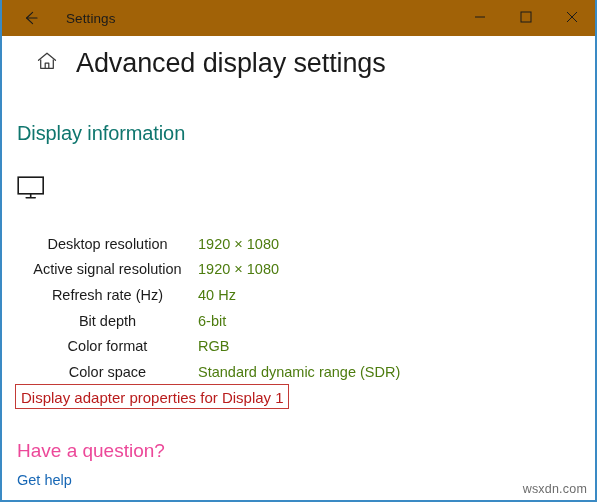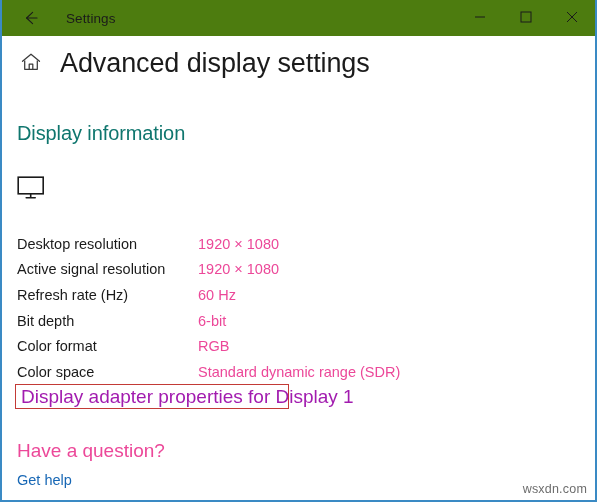--- a/index.html
+++ b/index.html
@@ -25,21 +25,21 @@
     border-top: none;
     overflow: hidden;
   }
 
   
   .titlebar {
     position: absolute;
     left: 0; top: 0;
     width: 100%;
     height: 36px;
-    background: #4d7c0f;
+    background: #a16207;
     display: flex;
     align-items: center;
   }
   .back-btn {
     width: 42px;
     height: 32px;
     margin-left: 8px;
     display: flex;
     align-items: center;
     justify-content: center;
@@ -64,24 +64,24 @@
     display: flex;
     align-items: center;
     justify-content: center;
     cursor: default;
   }
   .cap-btn svg { display: block; }
 
   
   .page-header {
     position: absolute;
-    left: 0;
+    left: 16px;
     top: 48px;
     display: flex;
-    align-items: flex-end;
+    align-items: flex-start;
   }
   .home-icon {
     width: 30px;
     height: 30px;
     margin-left: 14px;
     display: flex;
     align-items: center;
     justify-content: center;
   }
   .page-title {
@@ -126,50 +126,51 @@
   .info-table {
     position: absolute;
     left: 15px;
     top: 231px;
     width: 470px;
   }
   .info-row {
     display: flex;
     height: 25.6px;
     align-items: center;
+    text-align: center;
   }
   .info-label {
     width: 181px;
     font-size: 14.5px;
     color: #1b1b1b;
     white-space: nowrap;
   }
   .info-value {
     font-size: 14.5px;
-    color: #ec4899;
+    color: #4d7c0f;
     white-space: nowrap;
   }
 
   
   .adapter-link-wrap {
     position: absolute;
     left: 13px;
     top: 384px;
     width: 274px;
     height: 25px;
     border: 1.5px solid #c33a36;
     box-sizing: border-box;
   }
   .adapter-link {
     position: absolute;
     left: 5px;
     top: 50%;
     transform: translateY(-50%);
-    font-size: 19px;
-    color: #a21caf;
+    font-size: 15px;
+    color: #b91c1c;
     text-decoration: none;
     white-space: nowrap;
     cursor: pointer;
   }
 
   
   .question-heading {
     position: absolute;
     left: 15px;
     top: 440px;
@@ -268,21 +269,21 @@
     <div class="info-row">
       <div class="info-label">Desktop resolution</div>
       <div class="info-value">1920 × 1080</div>
     </div>
     <div class="info-row">
       <div class="info-label">Active signal resolution</div>
       <div class="info-value">1920 × 1080</div>
     </div>
     <div class="info-row">
       <div class="info-label">Refresh rate (Hz)</div>
-      <div class="info-value">60 Hz</div>
+      <div class="info-value">40 Hz</div>
     </div>
     <div class="info-row">
       <div class="info-label">Bit depth</div>
       <div class="info-value">6-bit</div>
     </div>
     <div class="info-row">
       <div class="info-label">Color format</div>
       <div class="info-value">RGB</div>
     </div>
     <div class="info-row">

